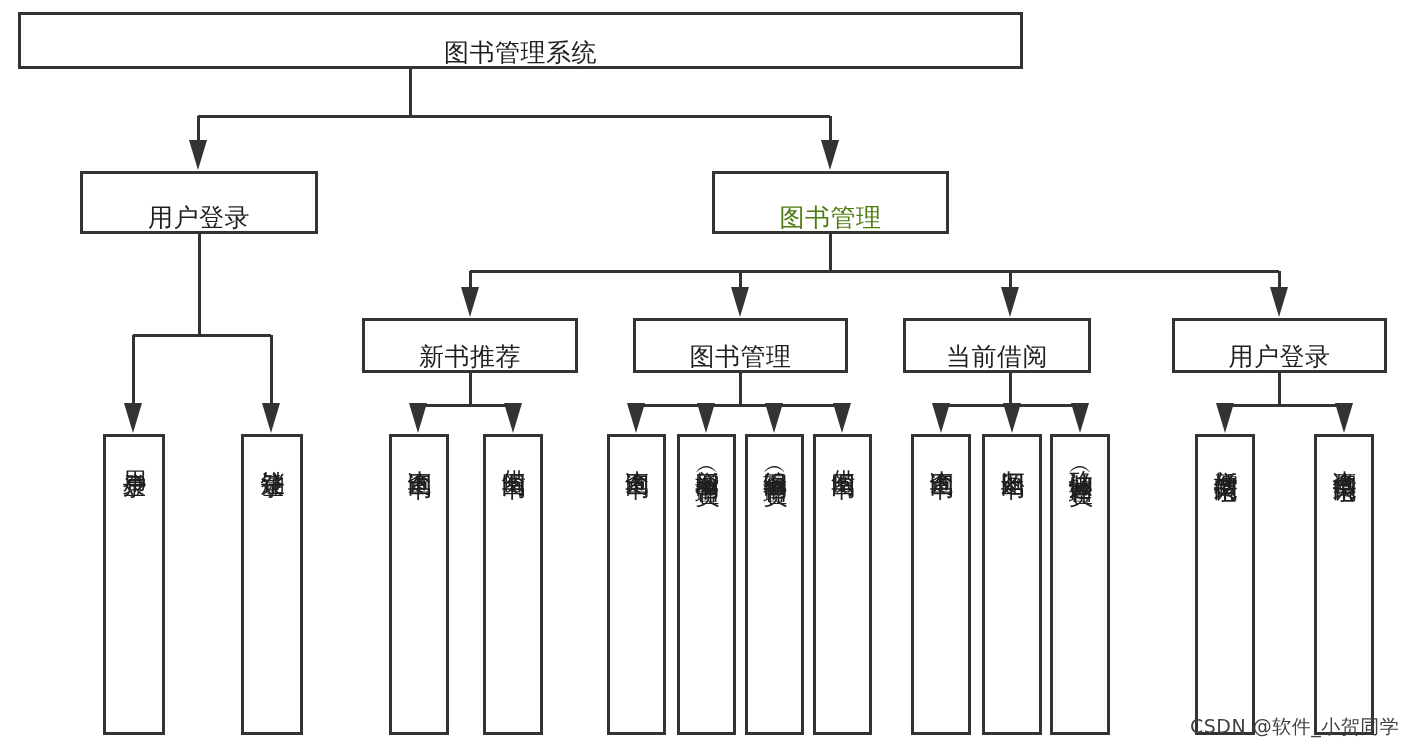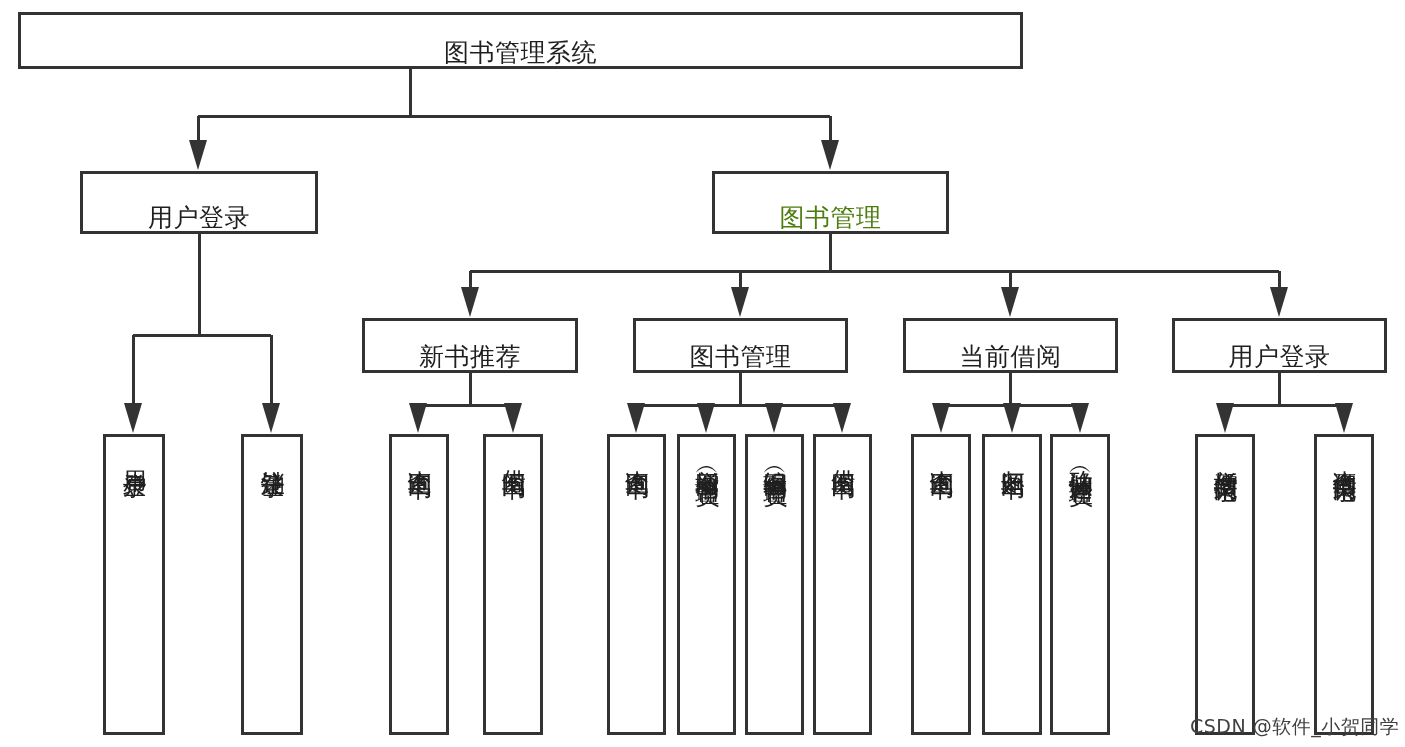--- a/index.html
+++ b/index.html
@@ -136,21 +136,21 @@
   <div class="node-box" id="box-l2_1" style="left: 712px; top: 171px; width: 237px; height: 63px; border-color: rgb(51, 51, 51); background: rgb(255, 255, 255);">
     <span class="node-label-h" style="color: #4d7c0f;">图书管理</span>
   </div>
 
   <div class="node-box" id="box-l3_0" style="left: 362px; top: 318px; width: 216px; height: 55px; border-color: rgb(51, 51, 51); background: rgb(255, 255, 255);">
     <span class="node-label-h" style="color: rgb(31, 31, 31);">新书推荐</span>
   </div>
   <div class="node-box" id="box-l3_1" style="left: 633px; top: 318px; width: 215px; height: 55px; border-color: rgb(51, 51, 51); background: rgb(255, 255, 255);">
     <span class="node-label-h" style="color: rgb(31, 31, 31);">图书管理</span>
   </div>
-  <div class="node-box" id="box-l3_2" style="left: 903px; top: 318px; width: 215px; height: 55px; border-color: rgb(51, 51, 51); background: rgb(255, 255, 255);">
+  <div class="node-box" id="box-l3_2" style="left: 903px; top: 318px; width: 188px; height: 55px; border-color: rgb(51, 51, 51); background: rgb(255, 255, 255);">
     <span class="node-label-h" style="color: rgb(31, 31, 31);">当前借阅</span>
   </div>
   <div class="node-box" id="box-l3_3" style="left: 1172px; top: 318px; width: 215px; height: 55px; border-color: rgb(51, 51, 51); background: rgb(255, 255, 255);">
     <span class="node-label-h" style="color: rgb(31, 31, 31);">用户登录</span>
   </div>
 
   <div class="node-box vertical" id="box-l4_0" style="left: 103px; top: 434px; width: 62px; height: 301px; border-color: rgb(51, 51, 51); background: rgb(255, 255, 255);">
     <span class="node-label-v" style="color: rgb(31, 31, 31);">用户登录</span>
   </div>
   <div class="node-box vertical" id="box-l4_1" style="left: 241px; top: 434px; width: 62px; height: 301px; border-color: rgb(51, 51, 51); background: rgb(255, 255, 255);">

